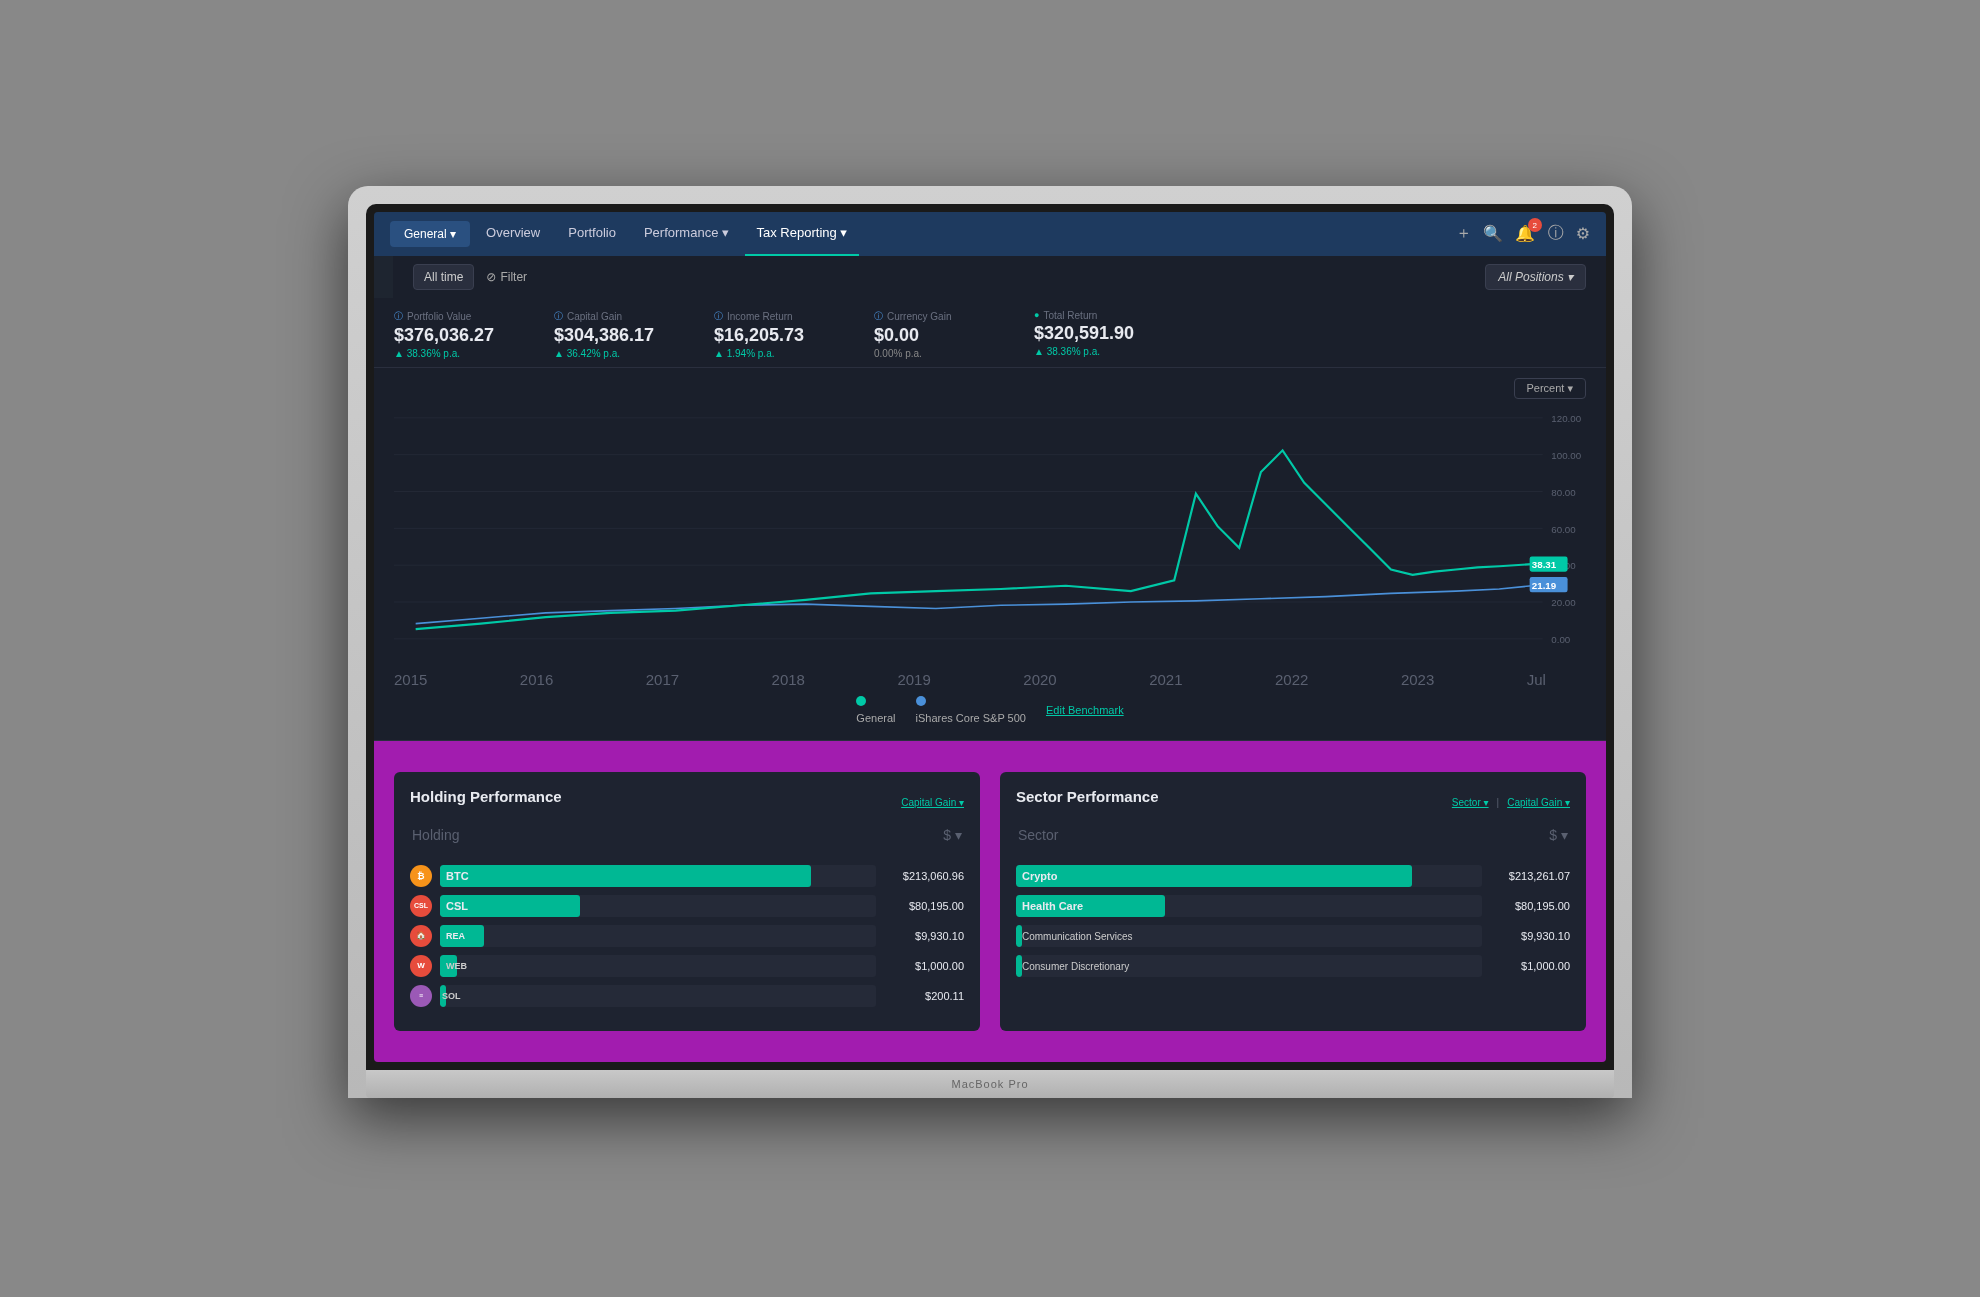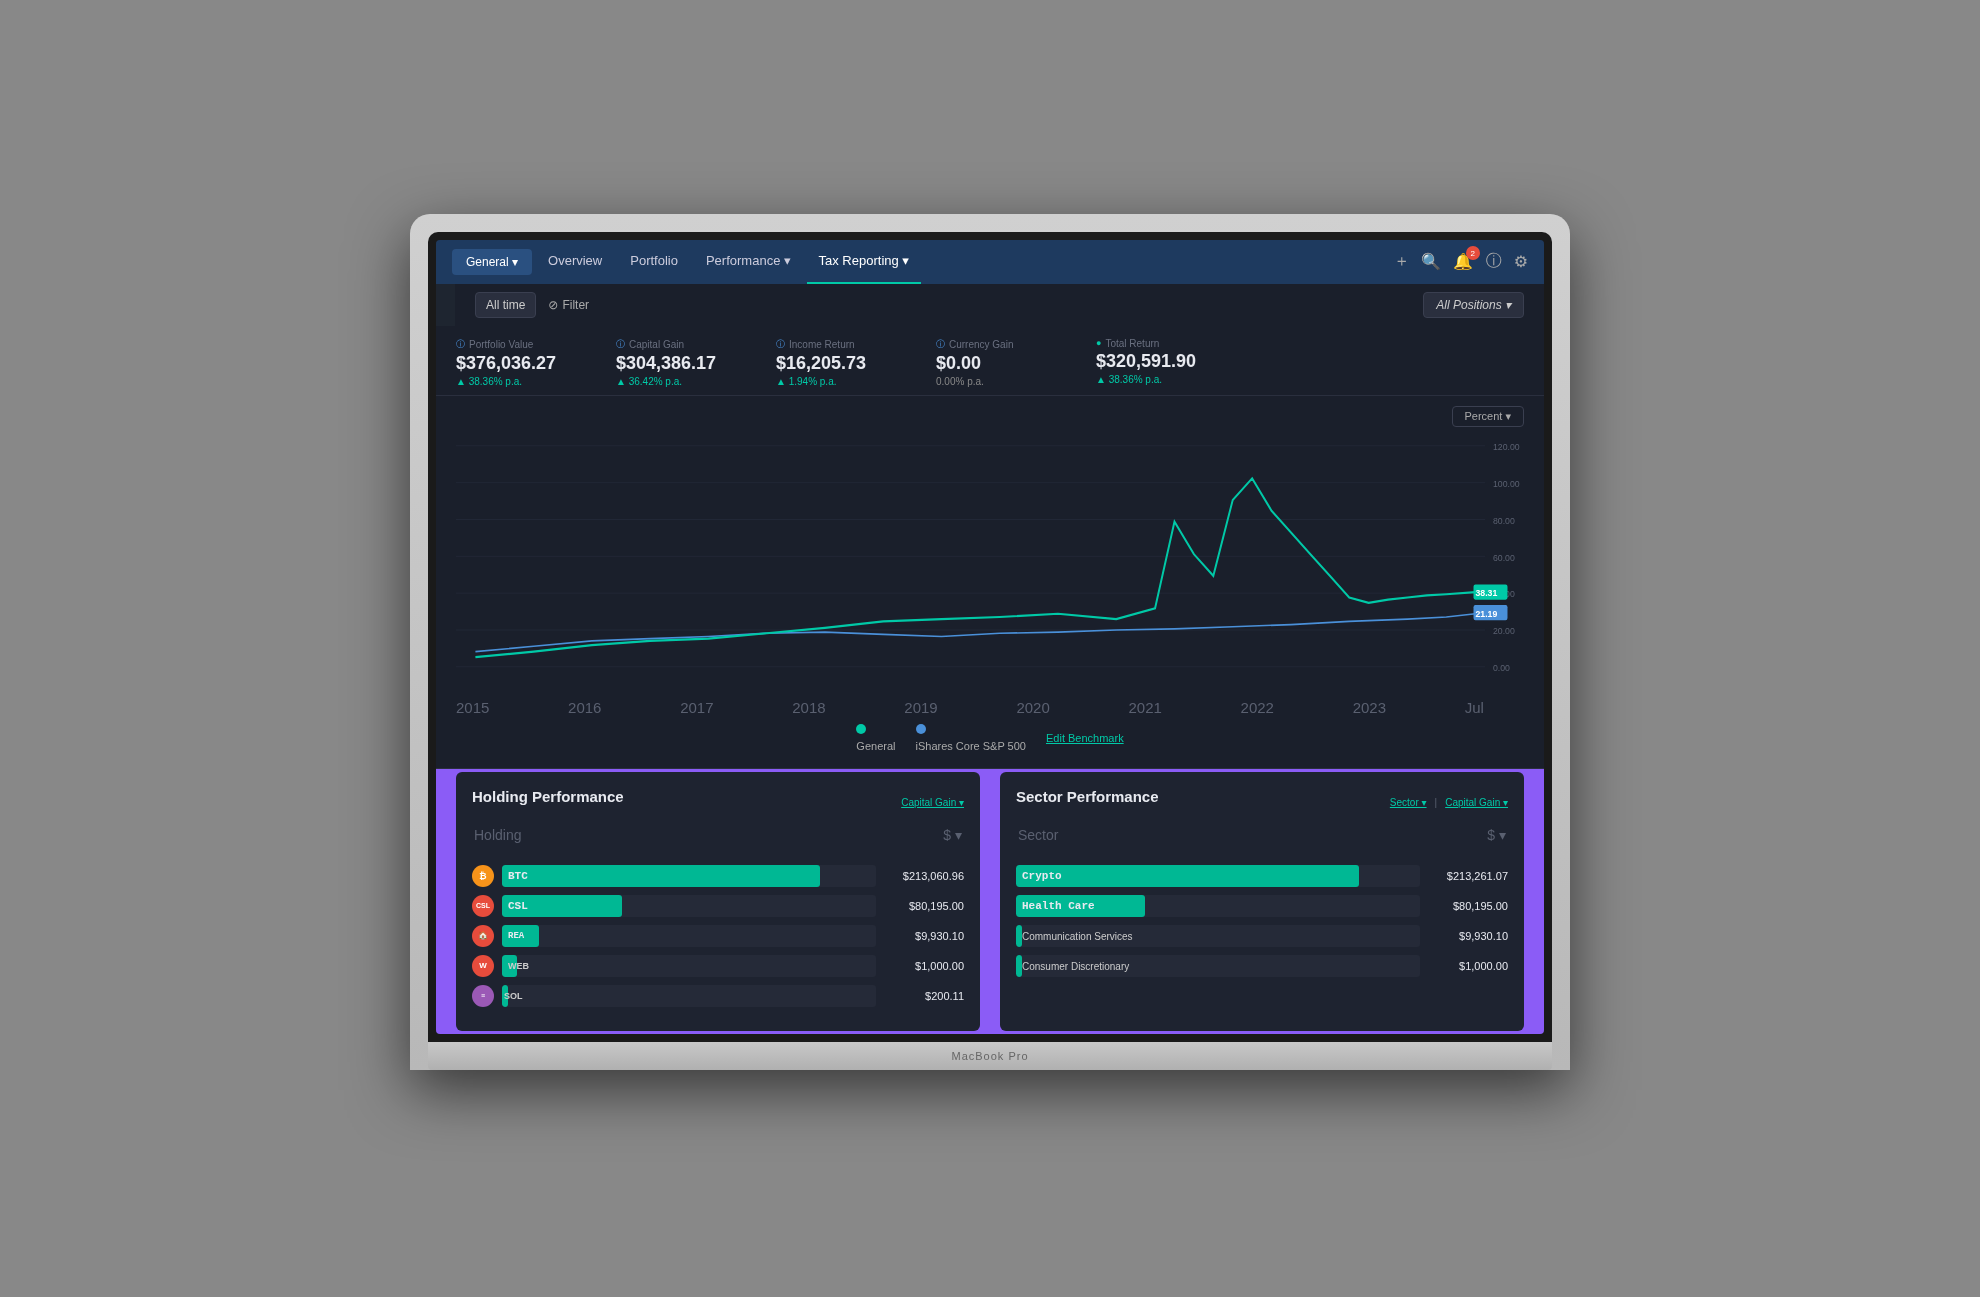--- a/index.html
+++ b/index.html
@@ -6,21 +6,21 @@
     body {
       background: #888;
       display: flex;
       justify-content: center;
       align-items: center;
       min-height: 100vh;
       font-family: -apple-system, BlinkMacSystemFont, 'Segoe UI', sans-serif;
     }
 
     .laptop-outer {
-      width: 1160px;
+      width: 1284px;
       background: linear-gradient(180deg, #d0d0d0 0%, #b8b8b8 100%);
       border-radius: 20px 20px 0 0;
       padding: 18px 18px 0 18px;
       box-shadow: 0 20px 60px rgba(0,0,0,0.6);
     }
     .laptop-screen-bezel {
       background: #1a1a1a;
       border-radius: 10px 10px 0 0;
       padding: 8px;
       overflow: hidden;
@@ -236,24 +236,24 @@
     }
     .edit-benchmark {
       color: #00c9a7;
       font-size: 11px;
       cursor: pointer;
       text-decoration: underline;
     }
 
     
     .bottom-panels {
-      background: #8b5cf6;
+      background: #a21caf;
       display: flex;
       gap: 0;
-      padding: 3px 20px;
+      padding: 31px 20px;
       gap: 20px;
       border-top: 1px solid #2a2f3e;
     }
     .panel {
       flex: 1;
       background: #1e2330;
       border-radius: 6px;
       padding: 16px;
     }
     .panel-title {
@@ -307,21 +307,20 @@
       background: #252a38;
       border-radius: 3px;
       overflow: hidden;
     }
     .bar-fill {
       height: 100%;
       border-radius: 3px;
       display: flex;
       align-items: center;
       padding-left: 6px;
-      font-family: Liberation Mono, monospace;
     }
     .bar-label {
       font-size: 11px;
       font-weight: 600;
       color: #e8eaf0;
       white-space: nowrap;
     }
     .row-value {
       font-size: 11px;
       color: #e8eaf0;

